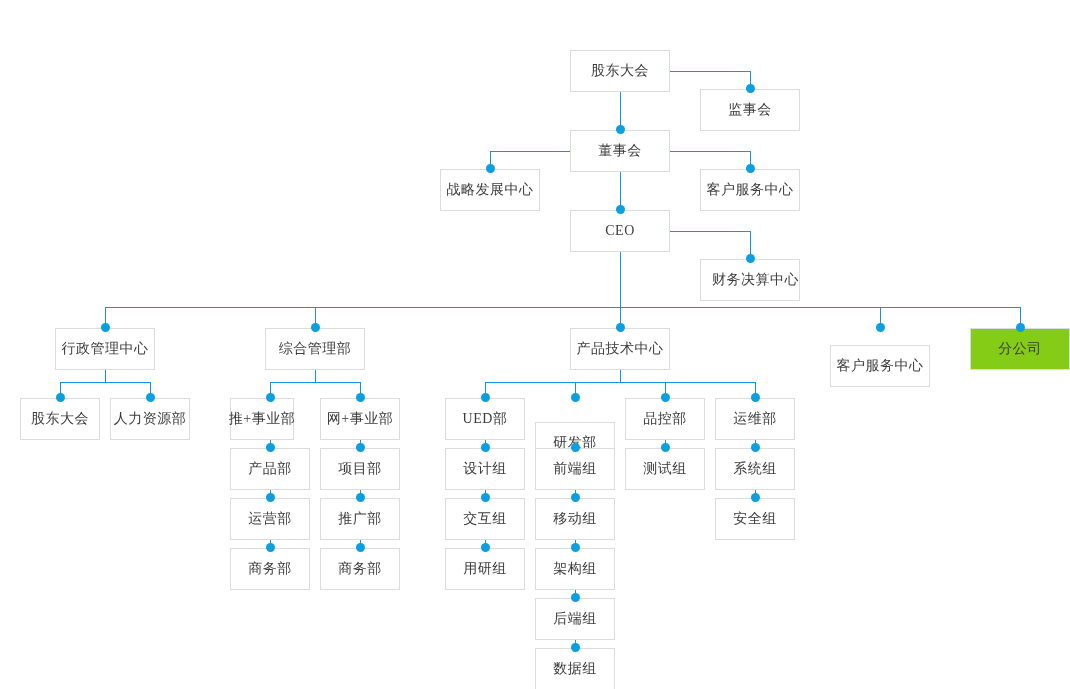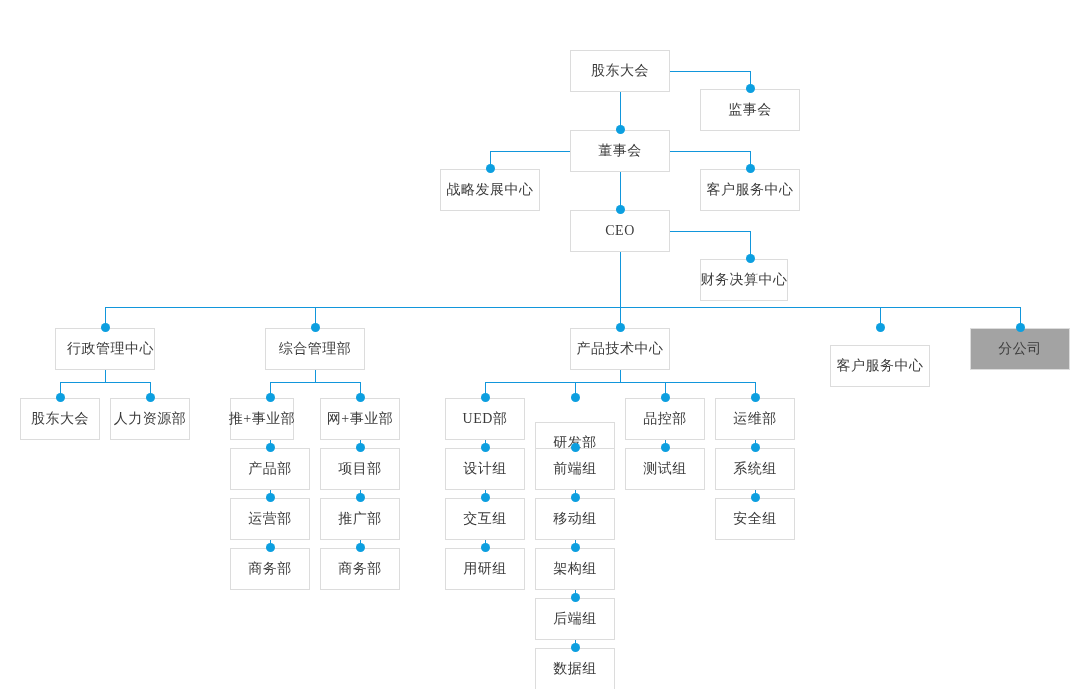--- a/index.html
+++ b/index.html
@@ -164,36 +164,36 @@
       </div>
       <div class="node-box" style="left: 440px; top: 169px; width: 100px; height: 42px; border-color: rgb(220, 220, 220); background: rgb(255, 255, 255); color: rgb(59, 59, 59);">
         <span class="node-label">战略发展中心</span>
       </div>
       <div class="node-box" style="left: 700px; top: 169px; width: 100px; height: 42px; border-color: rgb(220, 220, 220); background: rgb(255, 255, 255); color: rgb(59, 59, 59);">
         <span class="node-label">客户服务中心</span>
       </div>
       <div class="node-box" style="left: 570px; top: 210px; width: 100px; height: 42px; border-color: rgb(220, 220, 220); background: rgb(255, 255, 255); color: rgb(59, 59, 59);">
         <span class="node-label">CEO</span>
       </div>
-      <div class="node-box" style="left: 700px; top: 259px; width: 88px; height: 42px; border-color: rgb(220, 220, 220); background: rgb(255, 255, 255); color: rgb(59, 59, 59);">
+      <div class="node-box" style="left: 700px; top: 259px; width: 100px; height: 42px; border-color: rgb(220, 220, 220); background: rgb(255, 255, 255); color: rgb(59, 59, 59); justify-content: flex-end;">
         <span class="node-label">财务决算中心</span>
       </div>
-      <div class="node-box" style="left: 55px; top: 328px; width: 100px; height: 42px; border-color: rgb(220, 220, 220); background: rgb(255, 255, 255); color: rgb(59, 59, 59); justify-content: flex-end;">
+      <div class="node-box" style="left: 55px; top: 328px; width: 100px; height: 42px; border-color: rgb(220, 220, 220); background: rgb(255, 255, 255); color: rgb(59, 59, 59);">
         <span class="node-label">行政管理中心</span>
       </div>
       <div class="node-box" style="left: 265px; top: 328px; width: 100px; height: 42px; border-color: rgb(220, 220, 220); background: rgb(255, 255, 255); color: rgb(59, 59, 59);">
         <span class="node-label">综合管理部</span>
       </div>
       <div class="node-box" style="left: 570px; top: 328px; width: 100px; height: 42px; border-color: rgb(220, 220, 220); background: rgb(255, 255, 255); color: rgb(59, 59, 59);">
         <span class="node-label">产品技术中心</span>
       </div>
       <div class="node-box" style="left: 830px; top: 328px; width: 100px; height: 42px; border-color: rgb(220, 220, 220); background: rgb(255, 255, 255); color: rgb(59, 59, 59); margin-top: 17px;">
         <span class="node-label">客户服务中心</span>
       </div>
-      <div class="node-box" style="left: 970px; top: 328px; width: 100px; height: 42px; border-color: rgb(220, 220, 220); background: #a3a3a3; color: rgb(59, 59, 59);">
+      <div class="node-box" style="left: 970px; top: 328px; width: 100px; height: 42px; border-color: rgb(220, 220, 220); background: #84cc16; color: rgb(59, 59, 59);">
         <span class="node-label">分公司</span>
       </div>
       <div class="node-box" style="left: 20px; top: 398px; width: 80px; height: 42px; border-color: rgb(220, 220, 220); background: rgb(255, 255, 255); color: rgb(59, 59, 59);">
         <span class="node-label">股东大会</span>
       </div>
       <div class="node-box" style="left: 110px; top: 398px; width: 80px; height: 42px; border-color: rgb(220, 220, 220); background: rgb(255, 255, 255); color: rgb(59, 59, 59);">
         <span class="node-label">人力资源部</span>
       </div>
       <div class="node-box" style="left: 230px; top: 398px; width: 64px; height: 42px; border-color: rgb(220, 220, 220); background: rgb(255, 255, 255); color: rgb(59, 59, 59);">
         <span class="node-label">推+事业部</span>

